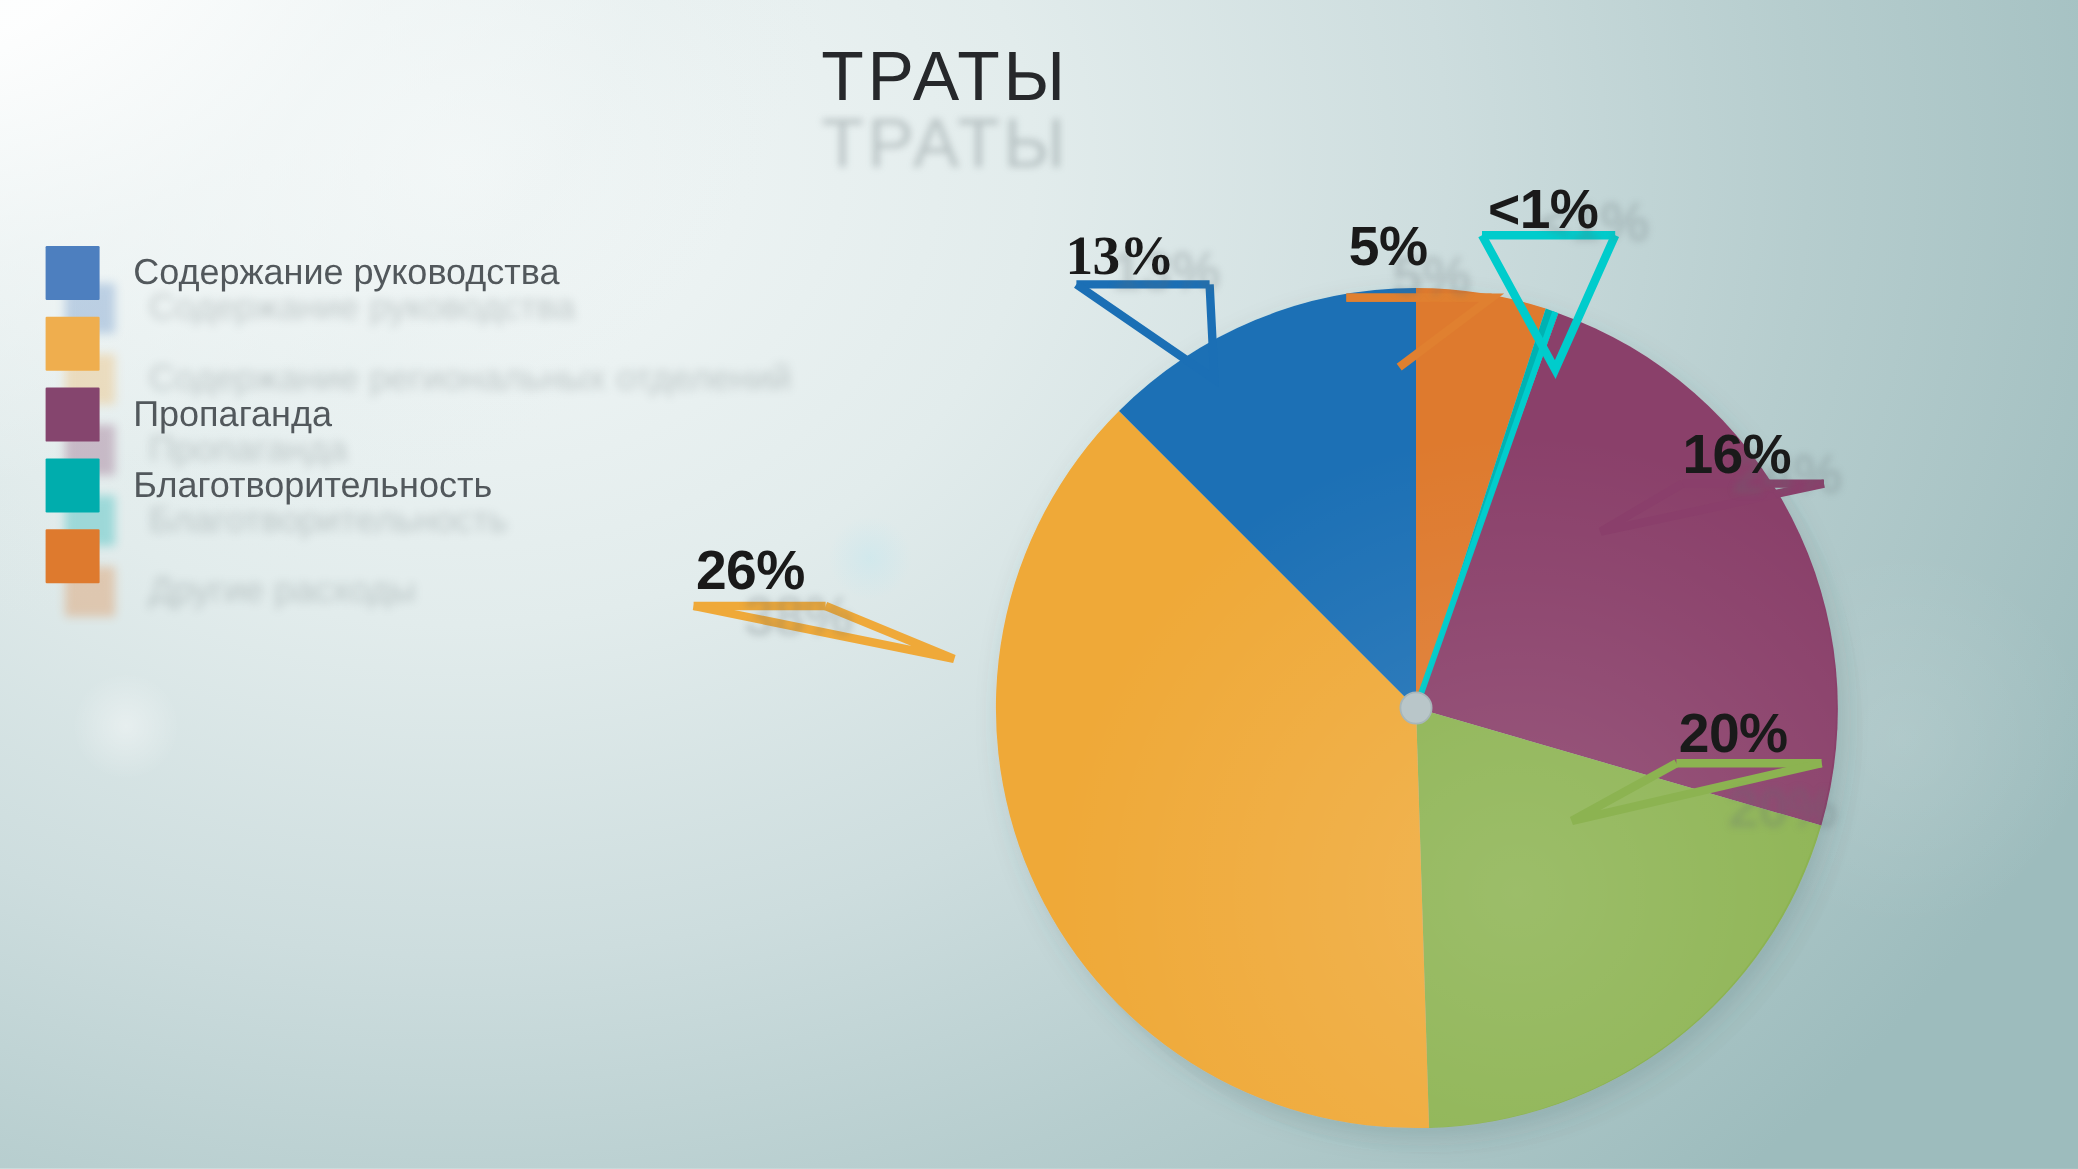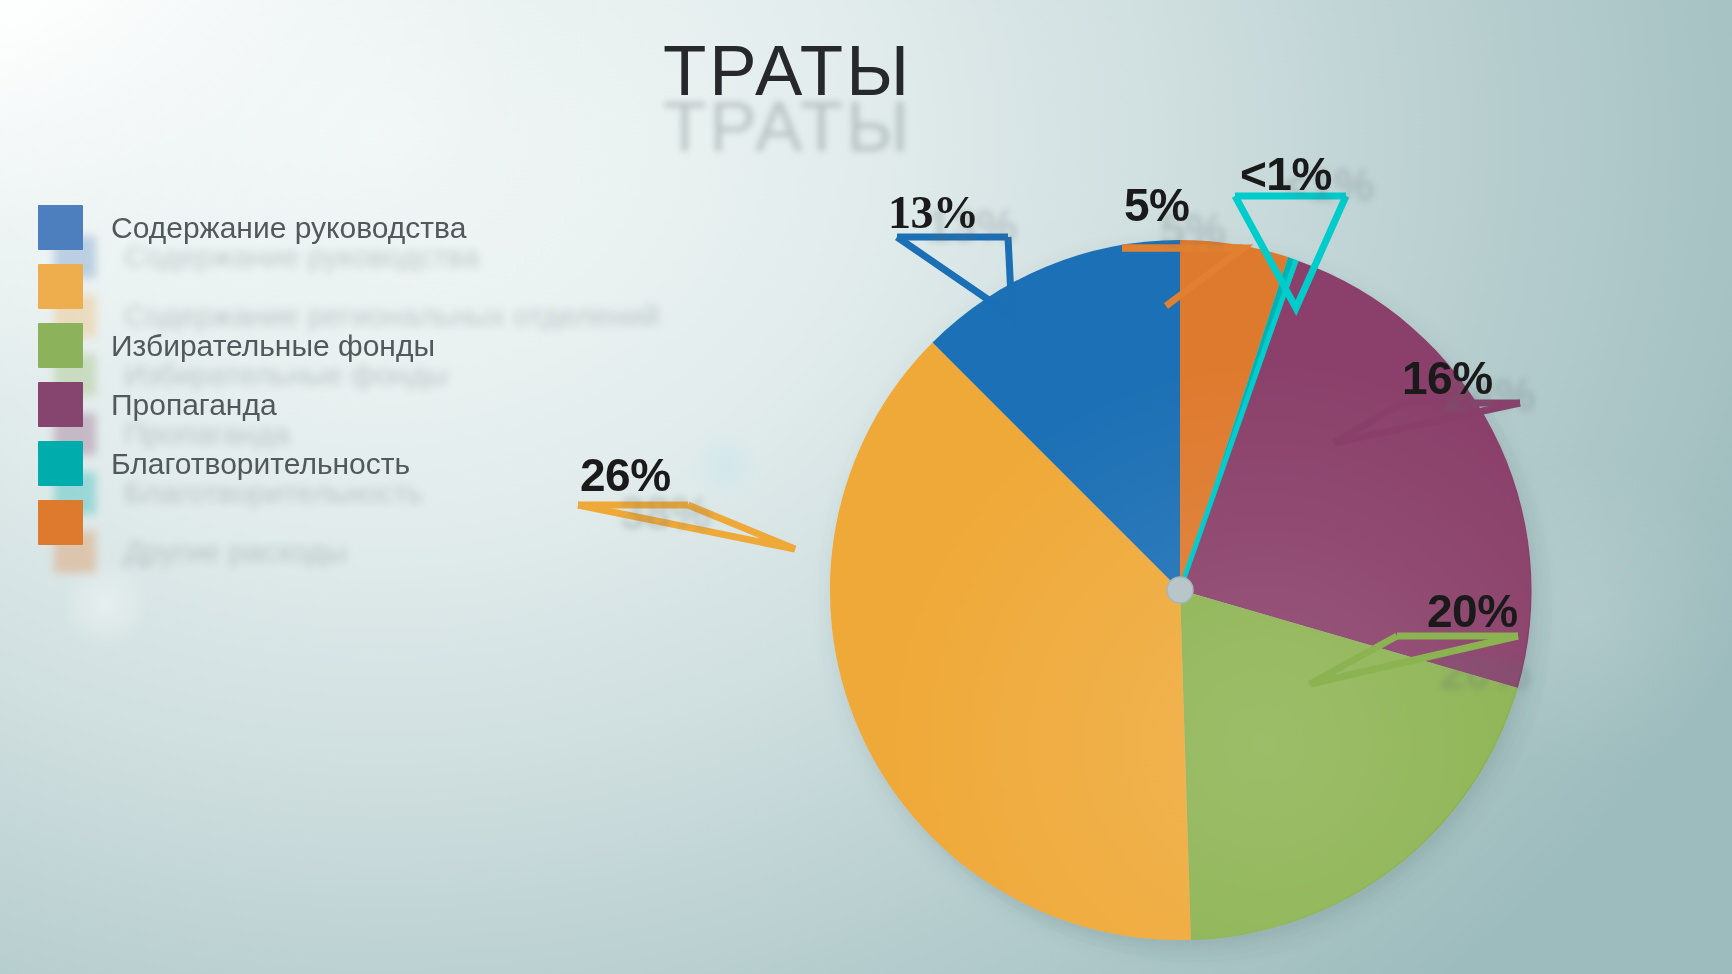--- a/index.html
+++ b/index.html
@@ -38,21 +38,21 @@
 
   
   #title-wrap {
     position: absolute;
     left: 0;
     top: 34px;
     width: 1575px;
     text-align: center;
   }
   .title-text {
-    font-size: 71px;
+    font-size: 58px;
     font-weight: 300;
     letter-spacing: 3px;
     color: #26282b;
     line-height: 1.05;
     white-space: nowrap;
   }
   .title-ghost {
     position: absolute;
     left: 0;
     top: 56px;
@@ -177,30 +177,20 @@
     <div class="legend-row">
       <div class="legend-ghost">
         <span class="swatch" style="background:#EFAE4E"></span>
         <span class="legend-label">Содержание региональных отделений</span>
       </div>
       <div class="legend-main">
         <span class="swatch" style="background:#EFAE4E"></span>
       </div>
     </div>
 
-    <div class="legend-row">
-      <div class="legend-ghost">
-        <span class="swatch" style="background:#8CB35C"></span>
-        <span class="legend-label">Избирательные фонды</span>
-      </div>
-      <div class="legend-main">
-        <span class="swatch" style="background:#8CB35C"></span>
-        <span class="legend-label">Избирательные фонды</span>
-      </div>
-    </div>
 
     <div class="legend-row">
       <div class="legend-ghost">
         <span class="swatch" style="background:#85456E"></span>
         <span class="legend-label">Пропаганда</span>
       </div>
       <div class="legend-main">
         <span class="swatch" style="background:#85456E"></span>
         <span class="legend-label">Пропаганда</span>
       </div>
@@ -303,18 +293,18 @@
   <div class="pct-ghost" style="left:1160px; top:207px;">5%</div>
   <div class="pct" style="left:1124px; top:182px;">5%</div>
 
   <div class="pct-ghost" style="left:1282px; top:162px;">&lt;1%</div>
   <div class="pct" style="left:1240px; top:151px;">&lt;1%</div>
 
   <div class="pct-ghost" style="left:1444px; top:372px;">24%</div>
   <div class="pct" style="left:1402px; top:355px;">16%</div>
 
   <div class="pct-ghost" style="left:1440px; top:650px;">20%</div>
-  <div class="pct" style="left:1399px; top:588px;margin-left:28px;">20%</div>
+  <div class="pct" style="left:1399px; top:588px;">20%</div>
 
   <div class="pct-ghost" style="left:620px; top:490px;">38%</div>
   <div class="pct" style="left:580px; top:452px;">26%</div>
 
 </div>
 
 </body></html>

